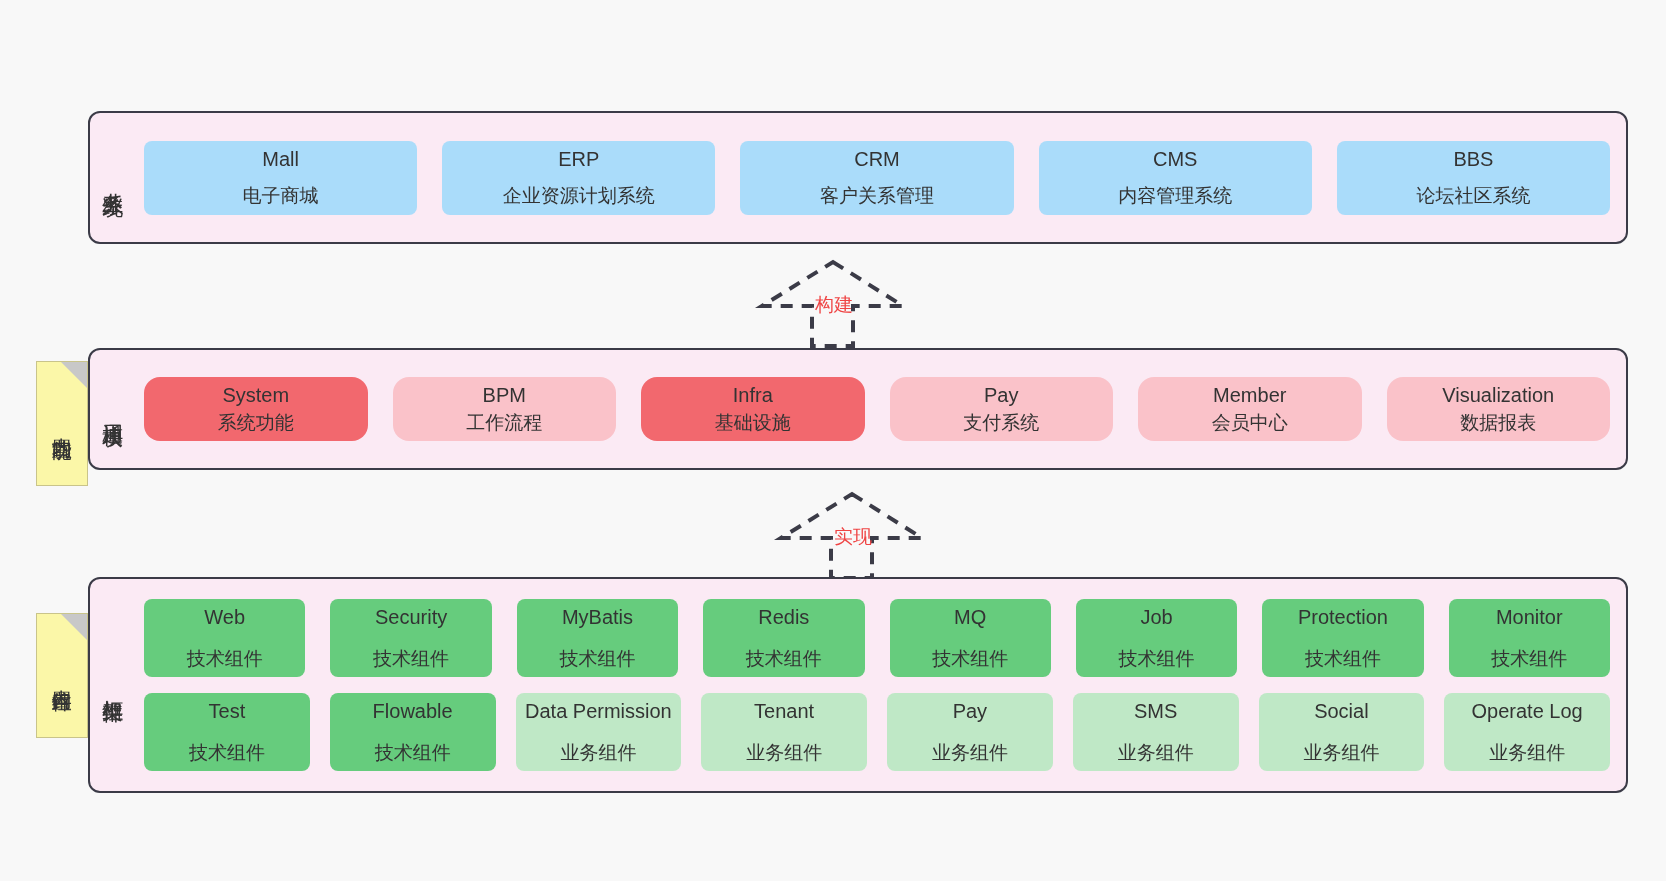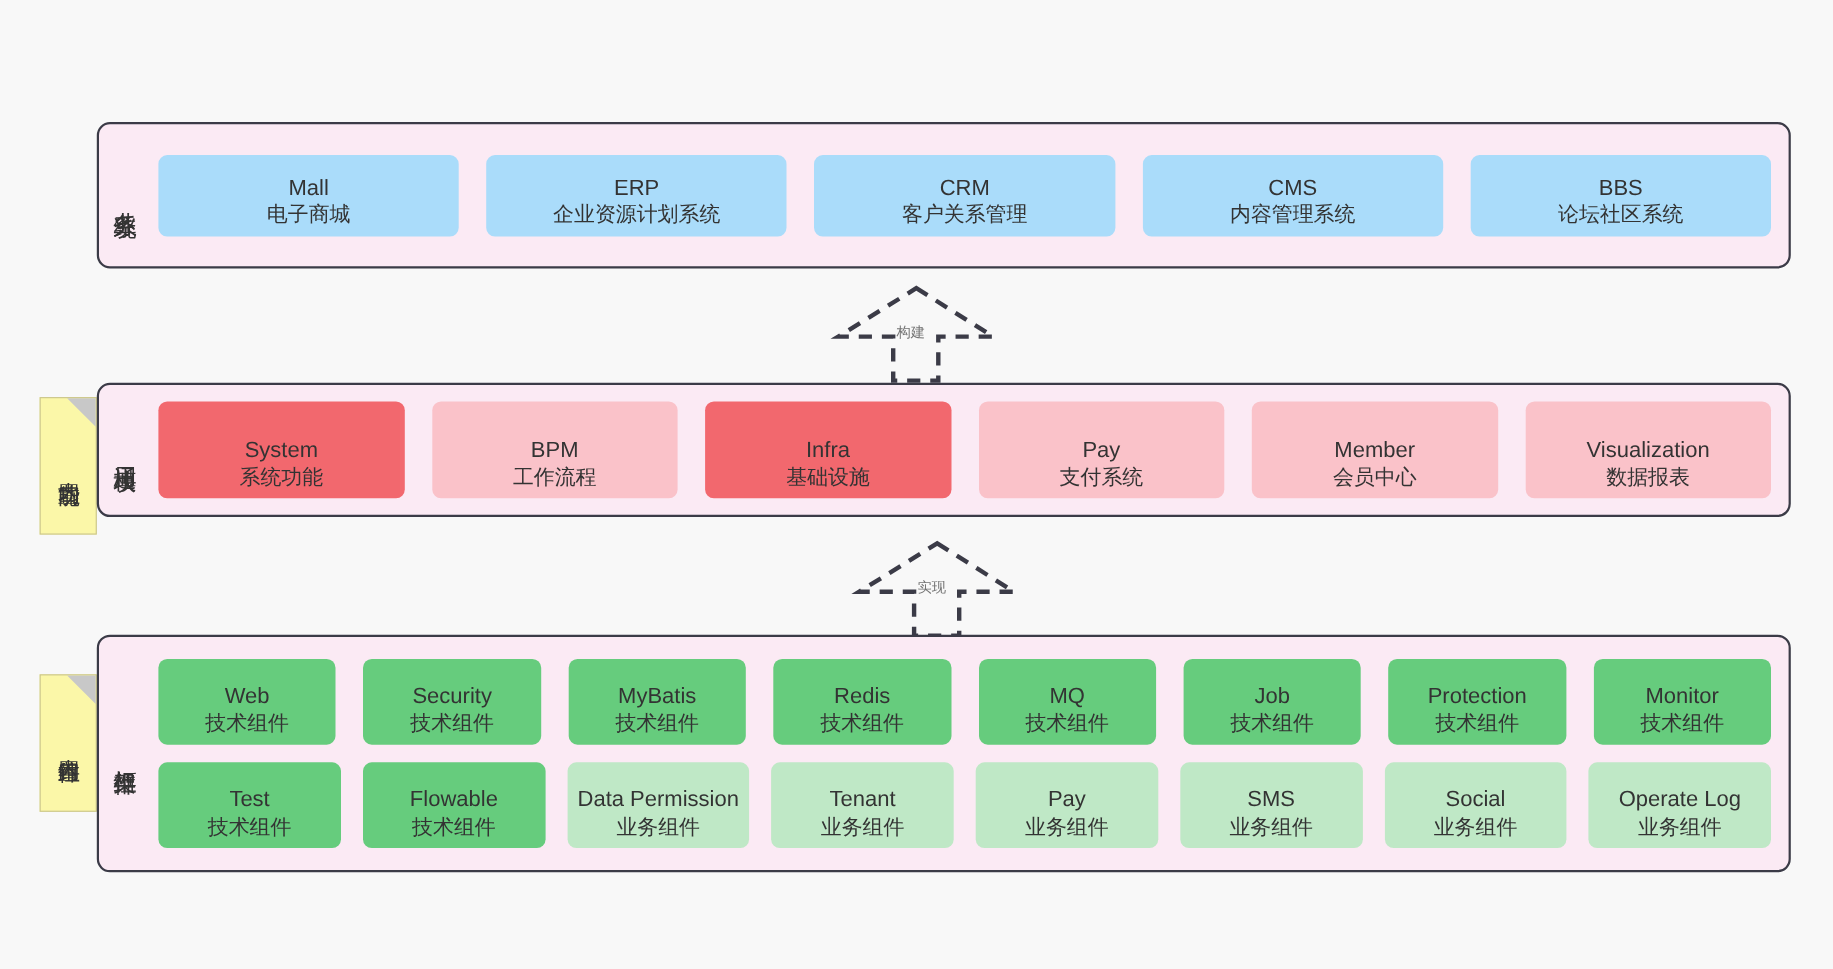--- a/index.html
+++ b/index.html
@@ -64,31 +64,31 @@
     margin-top: 16px;
   }
 
   
   .box {
     flex: 1 1 0;
     border-radius: 8px;
     display: flex;
     flex-direction: column;
     align-items: center;
-    justify-content: flex-end;
+    justify-content: space-between;
     text-align: center;
     color: #333333;
     box-sizing: border-box;
     padding: 6px 4px;
   }
   .box .t1 { font-size: 20px; line-height: 1.28; }
   .box .t2 { font-size: 19px; line-height: 1.28; }
 
   .h-top .box { height: 74px; }
-  .h-mid .box { height: 88px; }
+  .h-mid .box { height: 64px; border-radius: 16px; }
   .h-bot .box { height: 78px; }
 
   .c-blue        { background: #aadcfa; }
   .c-red         { background: #f2686e; }
   .c-pink        { background: #fac2c9; }
   .c-green       { background: #66cc7d; }
   .c-lightgreen  { background: #bfe8c6; }
 
   
   .note {
@@ -119,22 +119,22 @@
   
   .arrow {
     position: absolute;
   }
   .arrow svg {
     display: block;
     overflow: visible;
   }
   .arrow-label {
     position: absolute;
-    font-size: 13px;
-    color: #737373;
+    font-size: 19px;
+    color: #ef4444;
     line-height: 1;
     white-space: nowrap;
   }
 </style>
 </head>
 <body>
 
 <div id="canvas">
 
   <div class="layer h-top" style="left:88px; top:111px; width:1540px; height:133px;">

